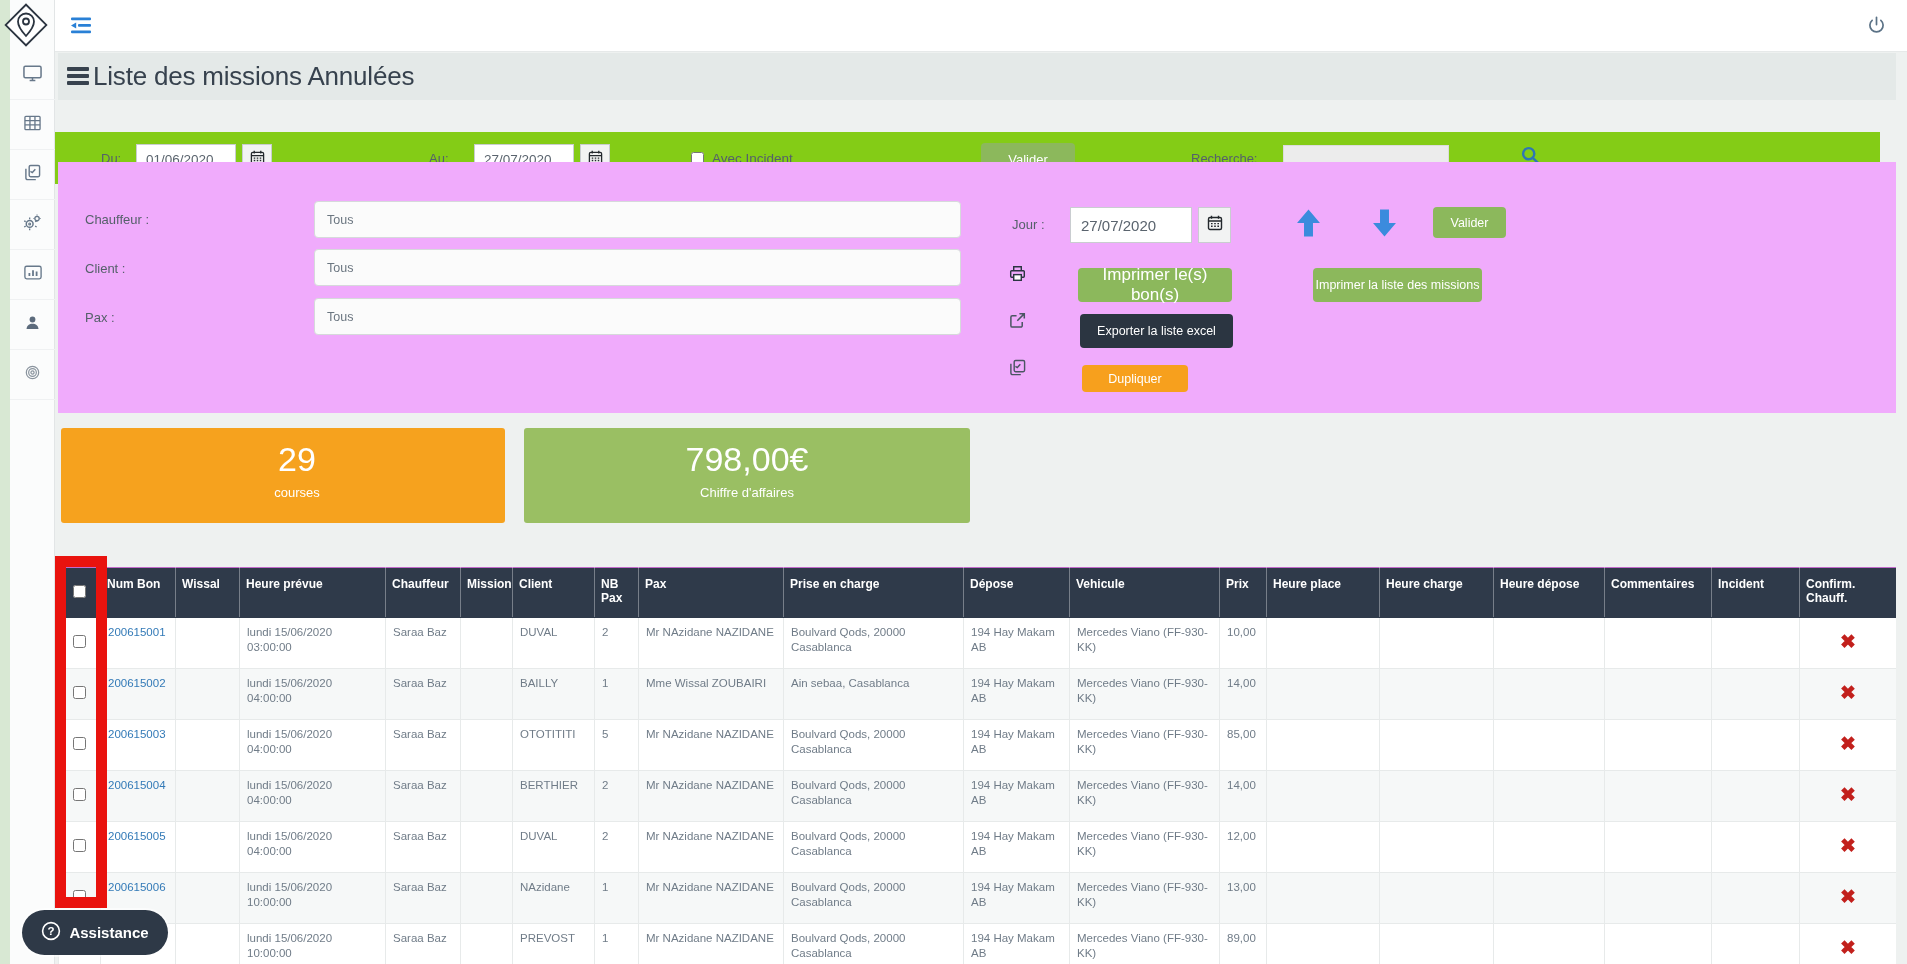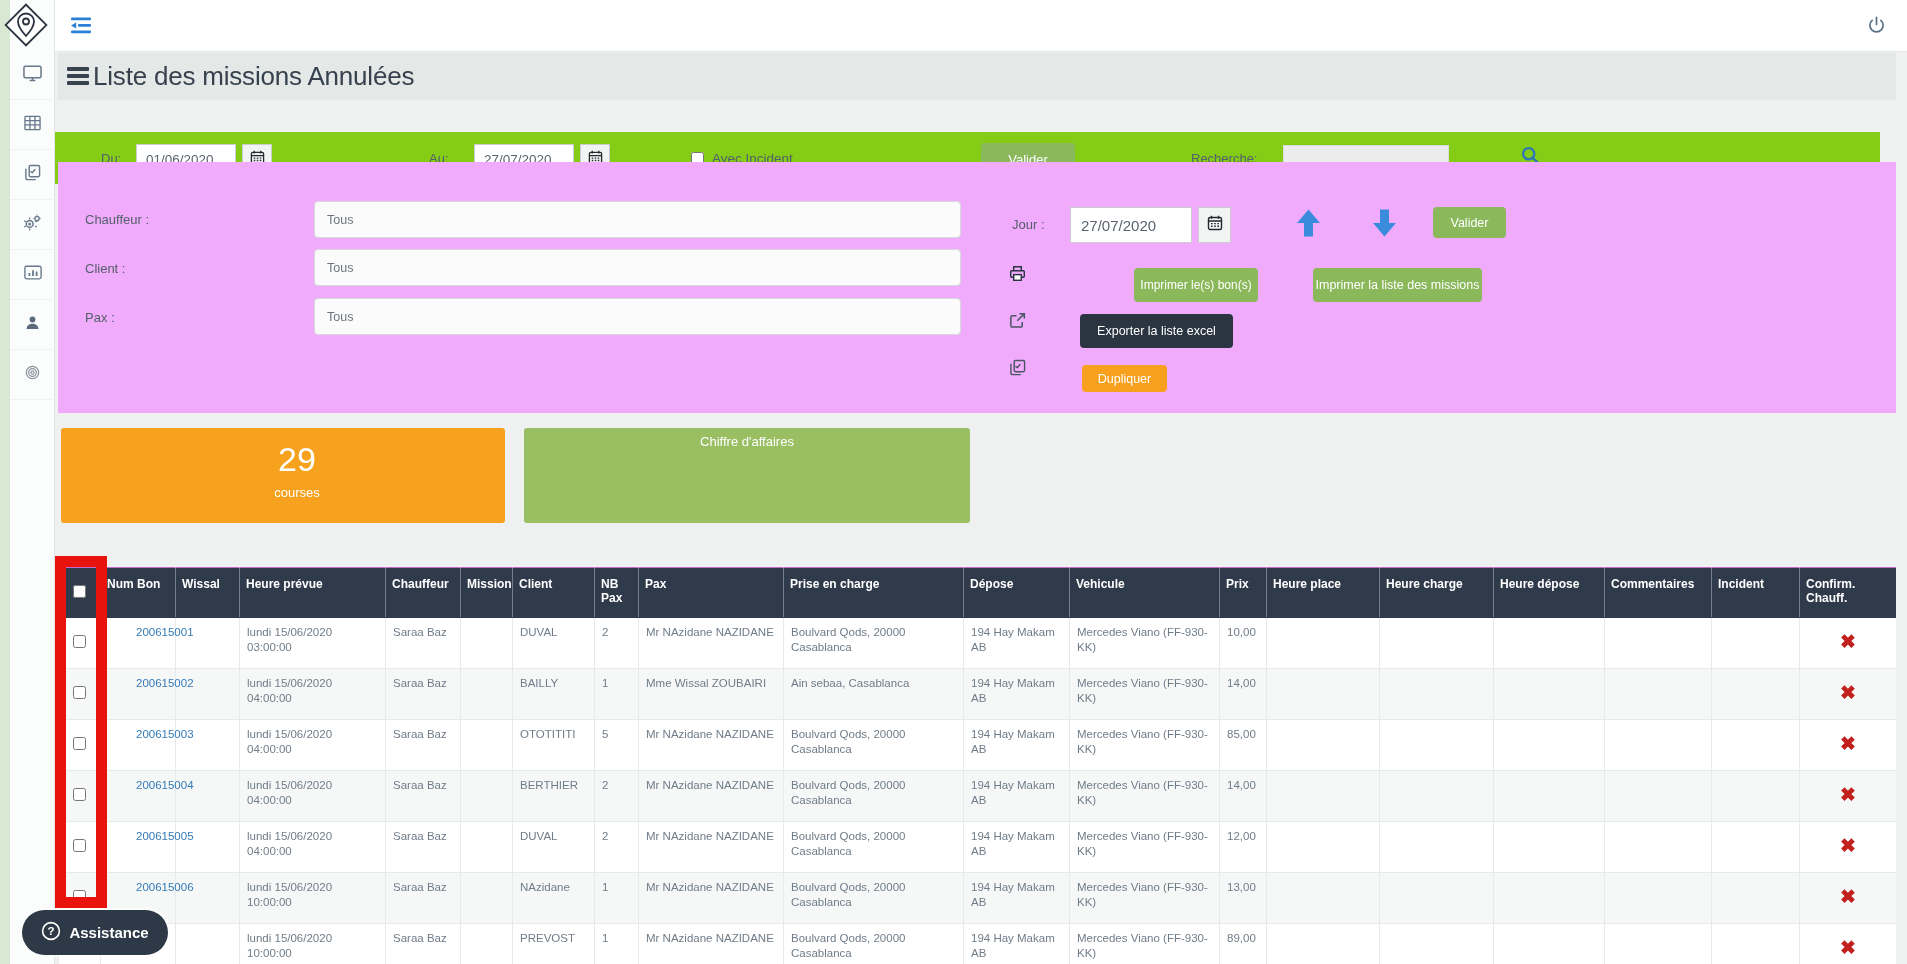--- a/index.html
+++ b/index.html
@@ -52,21 +52,21 @@
   .card-orange { left:61px; width:444px; background:#f6a21e;padding-left:28px; }
   .card-green { left:524px; width:446px; background:#9abf63; }
 
   
   .table-wrap { position:absolute; left:58px; top:567px; width:1838px; height:446px; overflow:hidden; background:#a21caf; }
   table { width:1838px; border-collapse:collapse; table-layout:fixed; }
   thead th { background:#2f3a4a; color:#fff; font-size:12px; font-weight:bold; text-align:left; vertical-align:top; padding:9px 6px; height:50px; border:1px solid rgba(255,255,255,0.35); border-bottom:1px solid #2f3a4a; }
   thead th.cb-h { text-align:center; vertical-align:middle; }
   tbody td { font-size:11.5px; color:#707c88; padding:7px 7px; vertical-align:top; line-height:15px; height:51px; border:1px solid #e7eaea; background:#fff; }
   tbody tr:nth-child(even) td { background:#f6f8f8; }
-  tbody td a { color:#337ab7; text-decoration:none;margin-left:28px; }
+  tbody td a { color:#337ab7; text-decoration:none; }
   td.cb-cell { text-align:center; vertical-align:middle; }
   td.x-cell { text-align:center; vertical-align:middle; }
   td.x-cell span { color:#c2201c; font-size:19px; font-weight:bold; cursor:default; }
 
   
   .red-box { position:absolute; left:55px; top:556px; width:52px; height:352px; border:11px solid #e9130e; z-index:50; pointer-events:none; }
 
   
   .assist { position:absolute; left:22px; top:910px; width:146px; height:45px; background:#2e3947; border-radius:23px; z-index:60; display:flex; align-items:center; justify-content:center; gap:8px; color:#fff; font-size:15px; font-weight:bold; cursor:pointer; box-shadow:0 0 0 2px rgba(255,255,255,0.55); }
 </style>
@@ -238,46 +238,47 @@
     </span>
     <button class="btn btn-green" style="position:absolute; left:1375px; top:45px; width:73px; height:31px; font-size:12.5px;">Valider</button>
 
     <span class="ico-col" style="top:103px;">
       <svg width="17" height="17" viewBox="0 0 18 18" fill="none" stroke="#2b3541" stroke-width="1.5">
           <path d="M5 6V1.8h8V6"></path>
           <rect x="1.8" y="6" width="14.4" height="7" rx="1"></rect>
           <rect x="5" y="10.2" width="8" height="6" fill="#fff"></rect>
         </svg>
     </span>
-    <button class="btn btn-green" style="position:absolute; left:1076px; top:106px; width:124px; height:34px; font-size:12px;">Imprimer le(s) bon(s)</button>
+    <button class="btn btn-green" style="position:absolute; left:1020px; top:106px; width:154px; height:34px; font-size:17px;">Imprimer le(s) bon(s)</button>
     <button class="btn btn-green" style="position:absolute; left:1255px; top:106px; width:169px; height:34px; font-size:12.5px;">Imprimer la liste des missions</button>
 
     <span class="ico-col" style="top:150px;">
       <svg width="17" height="17" viewBox="0 0 18 18" fill="none" stroke="#4a5562" stroke-width="1.6">
           <path d="M14 10.5v4A1.5 1.5 0 0 1 12.5 16h-9A1.5 1.5 0 0 1 2 14.5v-9A1.5 1.5 0 0 1 3.5 4H8"></path>
           <path d="M11 1.8h5.2V7M16 2l-7.2 7.2"></path>
         </svg>
     </span>
     <button class="btn btn-dark" style="position:absolute; left:1022px; top:152px; width:153px; height:34px; font-size:12.5px;">Exporter la liste excel</button>
 
     <span class="ico-col" style="top:197px;">
       <svg width="17" height="17" viewBox="0 0 18 18" fill="none" stroke="#4a5562" stroke-width="1.5">
           <rect x="5.5" y="1.5" width="11" height="12" rx="1.5"></rect>
           <path d="M12.5 16.5H4A2 2 0 0 1 2 14.5V5"></path>
           <path d="M12 5.5l-3.2 3.6-2-1.3"></path>
         </svg>
     </span>
-    <button class="btn btn-orange" style="position:absolute; left:1024px; top:203px; width:85px; height:27px; font-size:12.5px;">Dupliquer</button>
+    <button class="btn btn-orange" style="position:absolute; left:1024px; top:203px; width:106px; height:27px; font-size:12.5px;">Dupliquer</button>
   </section>
 
   <div class="card card-orange">
     <div class="val">29</div>
     <div class="lbl">courses</div>
   </div>
   <div class="card card-green">
+    <div class="val">798,00€</div>
     <div class="lbl">Chiffre d'affaires</div>
   </div>
 
   <div class="table-wrap">
     <table>
       <colgroup>
         <col style="width:42px">
           <col style="width:75px">
           <col style="width:64px">
           <col style="width:146px">

